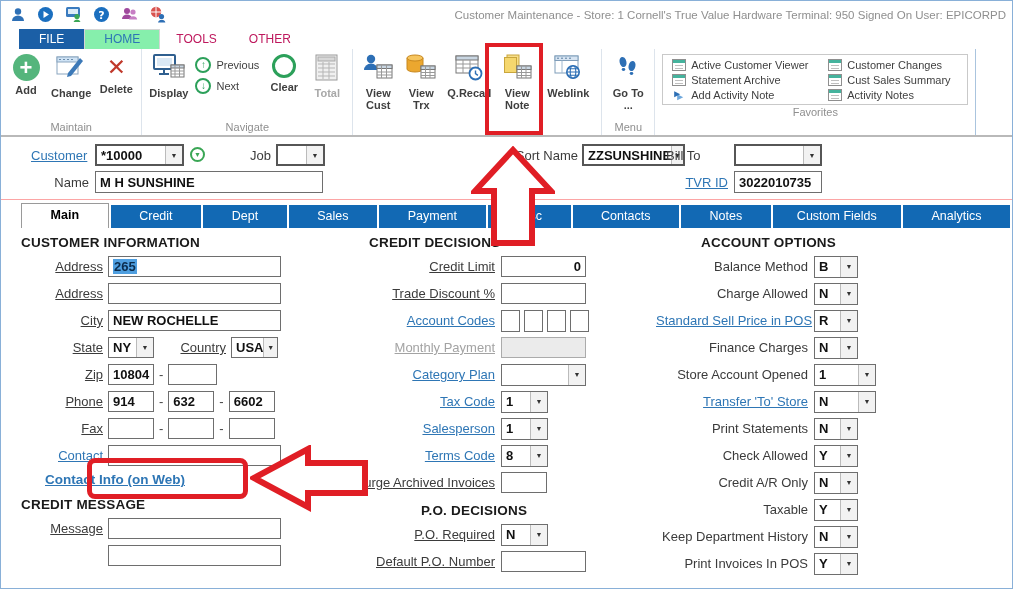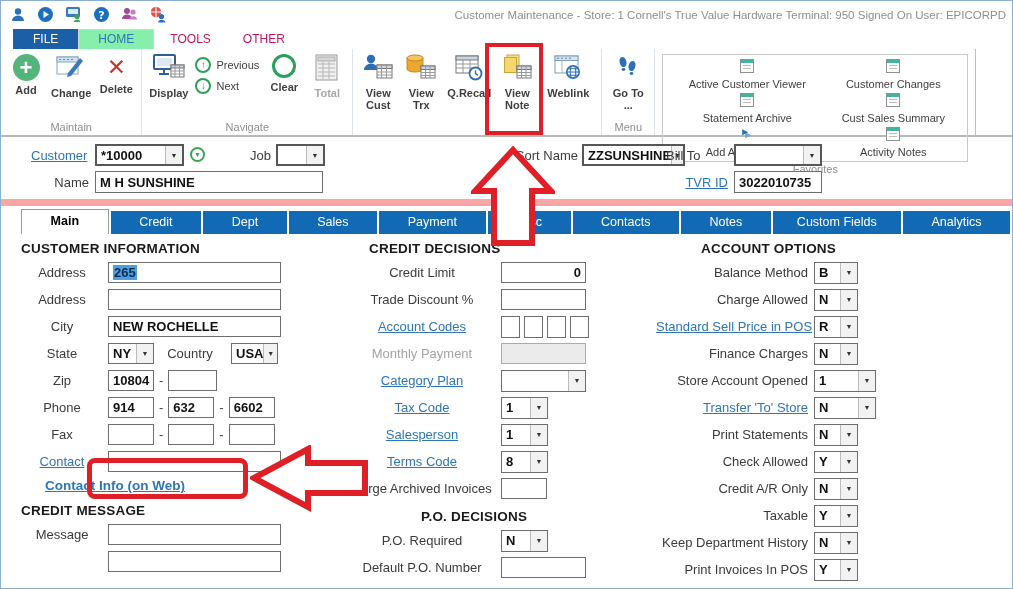--- a/index.html
+++ b/index.html
@@ -6,21 +6,21 @@
   body{width:1013px;height:589px;font-family:"Liberation Sans","DejaVu Sans",sans-serif;overflow:hidden;}
   .window{position:relative;width:1011px;height:587px;border:1px solid #89b0d8;background:#fff;box-sizing:content-box;}
 
   
   .titlebar{position:relative;height:28px;}
   .qat{position:absolute;left:8px;top:5px;display:flex;gap:11px;align-items:center;}
   .qic{width:17px;height:17px;display:inline-flex;align-items:center;justify-content:center;}
   .title{position:absolute;right:6px;top:8px;font-size:11.5px;color:#8f8f8f;white-space:nowrap;}
 
   
-  .menubar{position:relative;height:20px;display:flex;align-items:flex-end;padding-left:12px;gap:0;}
+  .menubar{position:relative;height:20px;display:flex;align-items:flex-end;padding-left:18px;gap:0;}
   .mtab{font-size:12px;padding:3px 16px;color:#be185d;cursor:default;}
   .mtab.file{background:#1b5fa6;color:#fff;padding:3px 20px;}
   .mtab.active{background:#86efac;color:#2e76b5;border:1px solid #d5d5d5;border-bottom:none;padding:2px 19px 3px;}
 
   
   .ribbon{position:relative;height:86px;display:flex;align-items:stretch;border-bottom:2px solid #b9b9b9;background:#fff;}
   .rgroup{display:flex;flex-direction:column;padding:3px 7px 0;border-right:1px solid #dde4ec;}
   .gbody{display:flex;gap:7px;align-items:flex-start;flex:1;}
   .glabel{text-align:center;color:#8f8f8f;font-size:11px;padding:1px 0 2px;}
   .rbtn{display:flex;flex-direction:column;align-items:center;justify-content:flex-start;min-width:36px;font-size:11px;color:#3f3f3f;text-align:center;line-height:1.15;gap:3px;padding-top:2px;}
@@ -35,21 +35,21 @@
   .ic-ring{width:24px;height:24px;border-radius:50%;border:3px solid #2ca05a;box-sizing:border-box;}
   .ic-circ{width:16px;height:16px;border-radius:50%;border:2px solid #2ca05a;box-sizing:border-box;color:#2ca05a;font-size:10px;font-weight:bold;display:flex;align-items:center;justify-content:center;line-height:1;}
   .ic-gdd{width:15px;height:15px;border-radius:50%;border:2px solid #3aa655;box-sizing:border-box;color:#3aa655;font-size:7px;display:flex;align-items:center;justify-content:center;}
 
   
   .ann{position:absolute;z-index:20;pointer-events:none;}
   .weblink-box{left:484px;top:42px;width:58px;height:92px;border:4px solid #e01e25;box-sizing:border-box;}
   .contact-box{left:86px;top:457px;width:161px;height:41px;border:5px solid #e01e25;border-radius:8px;box-sizing:border-box;}
 
   
-  .hform{position:relative;height:62px;border-bottom:7px solid #fca5a5;text-decoration:underline;}
+  .hform{position:relative;height:62px;border-bottom:1px solid #fca5a5;text-decoration:underline;}
   .flabel{position:absolute;font-size:13px;color:#3b3b3b;white-space:nowrap;}
   .flink{color:#2e76b5;text-decoration:underline;cursor:pointer;}
   .input,.combo{position:absolute;background:#fff;border:1px solid #6e6e6e;box-sizing:border-box;height:22px;display:flex;align-items:center;font-size:13px;font-weight:bold;color:#111;padding:0 4px;}
   .combo{border:2px solid #565656;padding-right:0;}
   .combo .arr{margin-left:auto;font-size:7px;color:#333;width:16px;text-align:center;border-left:1px solid #bbb;align-self:stretch;display:flex;align-items:center;justify-content:center;background:#f2f2f2;}
   .combo.flat{border:1px solid #6e6e6e;}
 
   
   .tabstrip{position:relative;height:25px;margin-top:3px;display:flex;align-items:flex-end;padding-left:20px;}
   .tab{flex:1 1 auto;background:#1269b4;color:#fff;font-size:12.5px;text-align:center;padding:4px 0 5px;margin-right:2px;max-width:108px;min-width:70px;cursor:pointer;}
@@ -57,41 +57,41 @@
   .tab.wide{max-width:128px;}
 
   
   .content{position:relative;height:276px;}
   .col{position:absolute;top:0;}
   .c1{left:20px;width:330px;}
   .c2{left:348px;width:302px;}
   .c3{left:655px;width:352px;}
   .shead{font-size:13.5px;font-weight:bold;color:#1a1a1a;letter-spacing:.2px;margin:7px 0 6px 0;}
   .row{display:flex;align-items:center;height:21px;margin-bottom:6px;}
-  .lbl{font-size:13px;color:#3b3b3b;text-align:center;white-space:nowrap;}
+  .lbl{font-size:13px;color:#3b3b3b;text-align:right;white-space:nowrap;text-decoration:underline;}
   .c1 .lbl{width:82px;padding-right:5px;}
   .c2 .lbl{width:146px;padding-right:6px;}
   .lbl3{width:152px;padding-right:6px;font-size:13px;color:#3b3b3b;text-align:right;white-space:nowrap;}
   .lbl.dim,.lbl3.dim{color:#a3a3a3;}
   .lbl .link,.link{color:#2e76b5;text-decoration:underline;cursor:pointer;}
   .fin{position:static;height:21px;}
   .w173{width:173px;} .w85{width:85px;} .w46{width:46px;} .w49{width:49px;}
   .dash{margin:0 5px;color:#444;font-size:13px;}
   .sel{background:#4f9fe0;color:#0b2c4d;padding:0 1px;}
   .num-right{justify-content:flex-end;}
   .disabled-in{background:#ebebeb;border-color:#ababab;}
   .codebox{width:19px;height:22px;border:1px solid #6e6e6e;background:#fff;margin-right:4px;box-sizing:border-box;}
   .c3combo{position:static;width:44px;height:22px;}
   .c3combo.wide{width:62px;}
   .c2combo{position:static;height:22px;}
   .weblink-line{margin:3px 0 6px 24px;font-size:13.5px;font-weight:bold;}
 
   
   .favpanel{border:1px solid #c9c9c9;padding:4px 9px 3px;display:grid;grid-template-columns:150px 130px;column-gap:6px;row-gap:3px;margin-top:2px;}
-  .fav-item{display:flex;align-items:center;gap:5px;font-size:11px;color:#3f3f3f;white-space:nowrap;flex-direction:column;}
+  .fav-item{display:flex;align-items:center;gap:5px;font-size:11px;color:#3f3f3f;white-space:nowrap;}
   .fav-win{width:14px;height:12px;flex:0 0 14px;border:1px solid #8f8f8f;box-sizing:border-box;background:linear-gradient(#45b39d 0 3px,#fff 3px);position:relative;}
   .fav-win::after{content:"";position:absolute;left:2px;right:2px;top:5px;height:5px;background:repeating-linear-gradient(#bfbfbf 0 1px,#fff 1px 3px);}
   .fav-item.arrow .fav-win{border:none;background:none;}
   .fav-item.arrow .fav-win::after{display:none;}
   .fav-item.arrow .fav-win::before{content:"►";color:#2d6fb5;font-size:10px;position:absolute;left:0;top:-1px;text-shadow:3px 3px 0 #6fa8dc;}
 </style>
 </head>
 <body>
 
 <div class="window">

